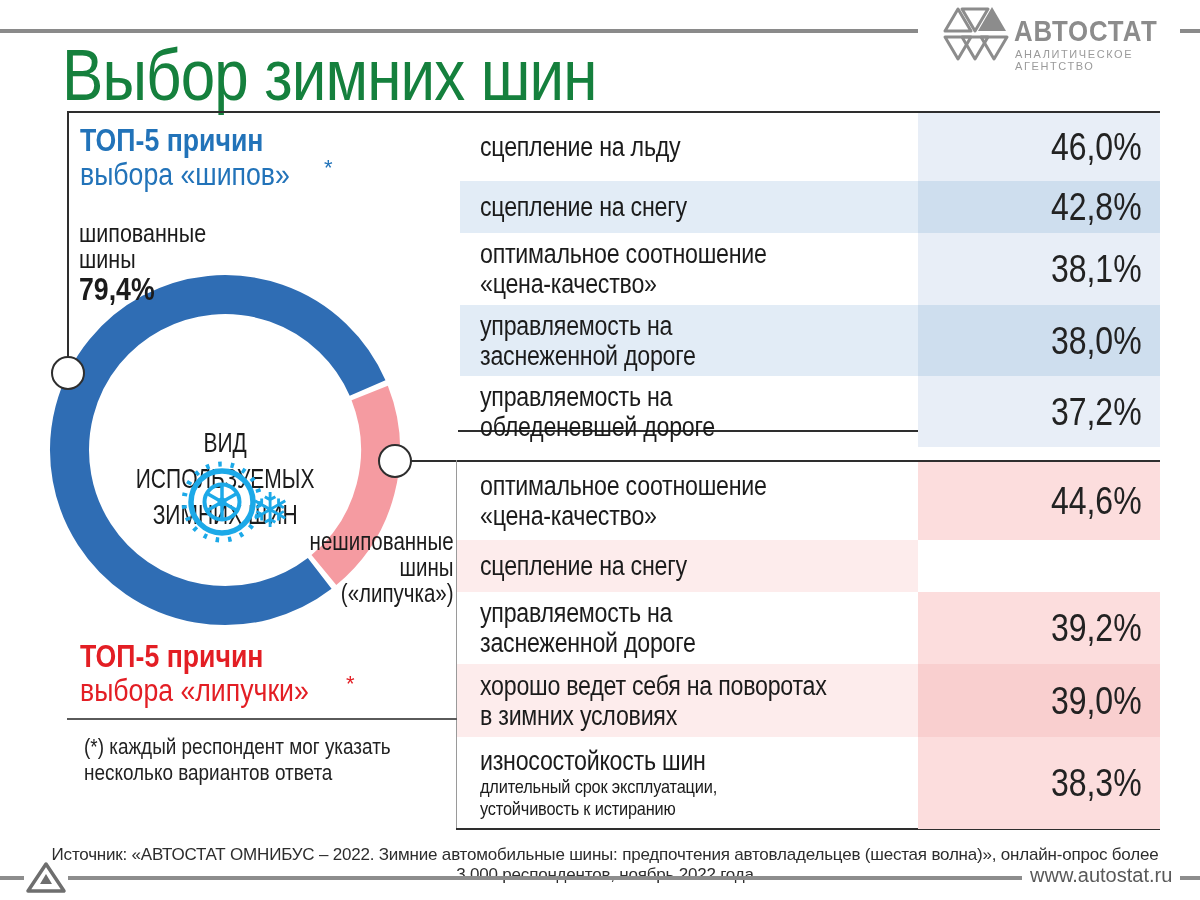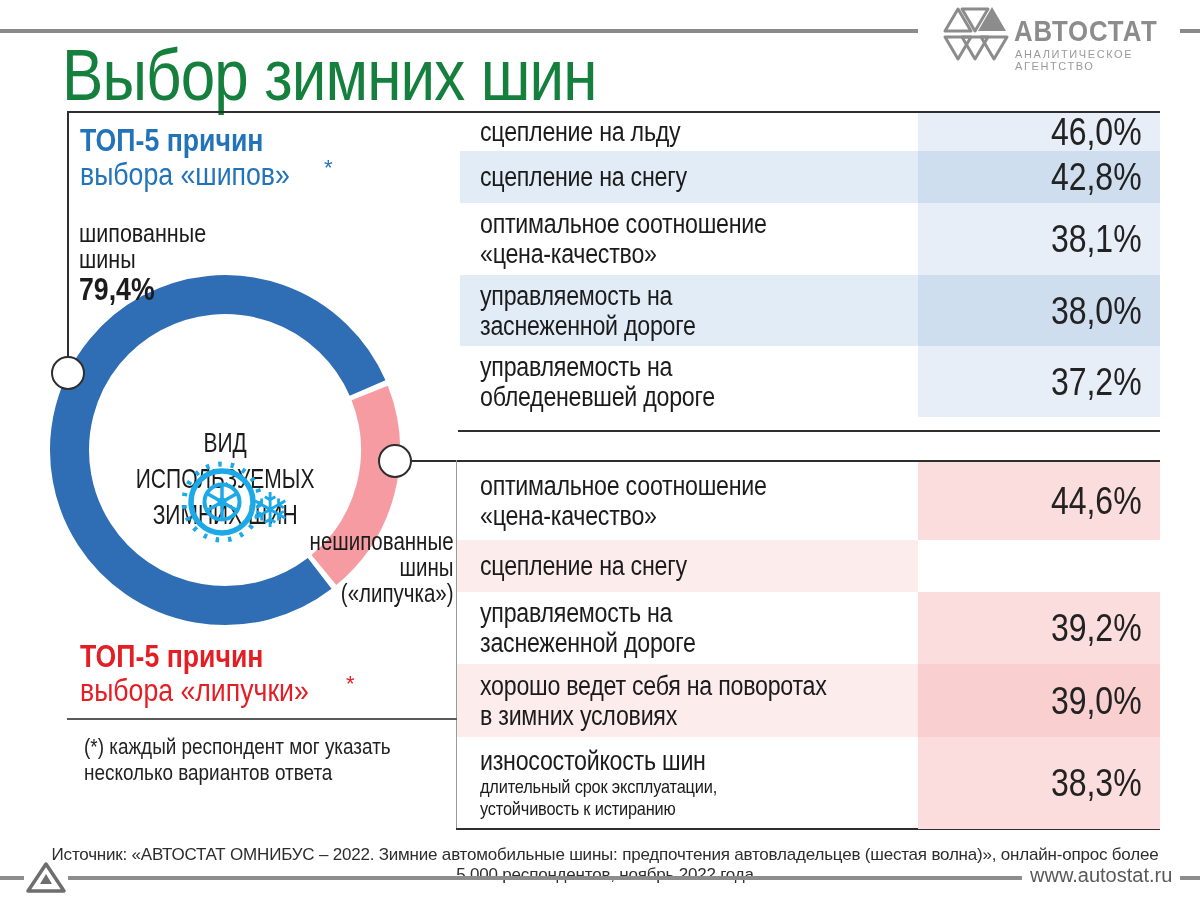--- a/index.html
+++ b/index.html
@@ -38,21 +38,21 @@
   .tbl { position:absolute; }
   .trow { display:flex; }
   .trow .lbl { display:flex; align-items:center; padding-left:20px; }
   .trow .val { display:flex; align-items:center; justify-content:flex-end; padding-right:18px; font-size:39px; color:#222; }
   .lbl-text { font-size:27px; line-height:30px; letter-spacing:-.3px; }
   .sub-text { font-size:19px; line-height:22px; letter-spacing:-.2px; }
 
   #tbl-studded { left:460px; top:113px; width:700px; }
   #tbl-studded .lbl { width:458px; }
   #tbl-studded .val { width:242px; }
-  #tbl-studded .r1 { height:38px; } #tbl-studded .r1 .val { background:#e8eef7;padding-left:44px; }
+  #tbl-studded .r1 { height:68px; } #tbl-studded .r1 .val { background:#e8eef7;padding-left:44px; }
   #tbl-studded .r2 { height:52px; } #tbl-studded .r2 .lbl { background:#e2ecf6; } #tbl-studded .r2 .val { background:#cedeee; }
   #tbl-studded .r3 { height:72px; } #tbl-studded .r3 .val { background:#e8eef7; }
   #tbl-studded .r4 { height:71px; } #tbl-studded .r4 .lbl { background:#e2ecf6; } #tbl-studded .r4 .val { background:#cedeee; }
   #tbl-studded .r5 { height:71px; } #tbl-studded .r5 .val { background:#e8eef7; }
 
   #tbl-friction { left:457px; top:462px; width:703px; }
   #tbl-friction .lbl { width:461px; padding-left:23px; }
   #tbl-friction .val { width:242px; }
   #tbl-friction .r1 { height:78px; } #tbl-friction .r1 .val { background:#fcdddd; }
   #tbl-friction .r2 { height:52px; } #tbl-friction .r2 .lbl { background:#fdecec; } #tbl-friction .r2 .val { background:#f9cfcf; }
@@ -235,21 +235,21 @@
         <span class="lbl-text cx">износостойкость шин</span>
         <span class="sub-text cx">длительный срок эксплуатации,
 устойчивость к истиранию</span>
       </div>
       <div class="val">
           <span class="cxr">38,3%</span>
         </div>
     </div>
   </div>
 
-  <div class="abs source-line" style="left:50px; top:845px; width:1110px;"><span>Источник: «АВТОСТАТ ОМНИБУС – 2022. Зимние автомобильные шины: предпочтения автовладельцев (шестая волна)», онлайн-опрос более 5 000 респондентов, ноябрь 2022 года</span></div>
+  <div class="abs source-line" style="left:50px; top:845px; width:1110px;"><span>Источник: «АВТОСТАТ ОМНИБУС – 2022. Зимние автомобильные шины: предпочтения автовладельцев (шестая волна)», онлайн-опрос более 3 000 респондентов, ноябрь 2022 года</span></div>
   <div class="abs rule-gray" style="left:0; top:876px; width:1200px; height:4px;"></div>
   <svg class="abs" style="left:24px; top:860px; background:#fff;" width="44" height="34" viewBox="0 0 44 34">
     <path d="M22 4 L40 31 L4 31 Z" fill="#fff" stroke="#6e6e6e" stroke-width="3.5" stroke-linejoin="round"></path>
     <path d="M22 14 L28 24 L16 24 Z" fill="#6e6e6e"></path>
   </svg>
   <div class="abs site-url" style="left:1022px; top:864px;"><span>www.autostat.ru</span></div>
 
 </div>
 
 </body></html>

